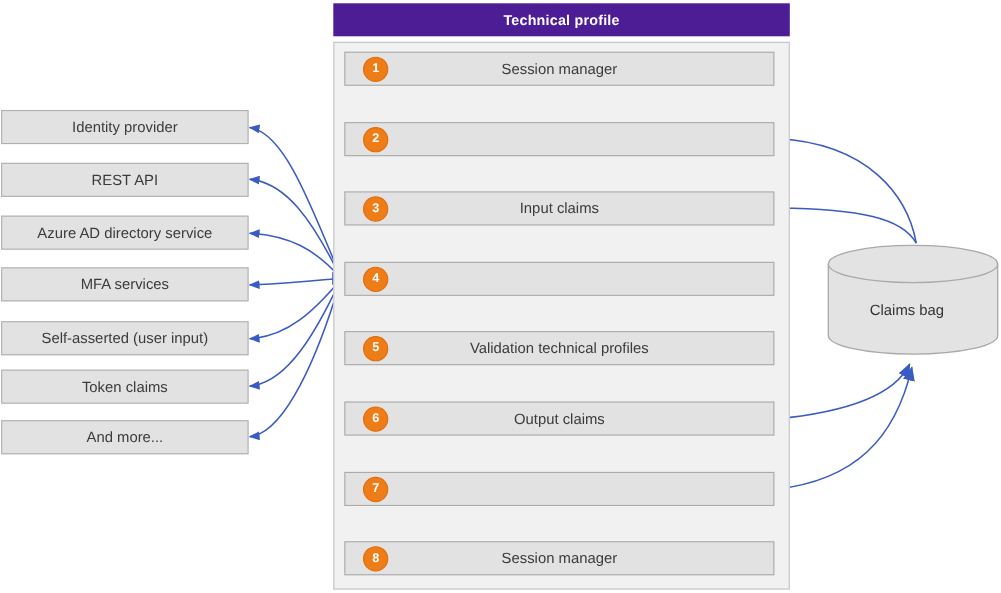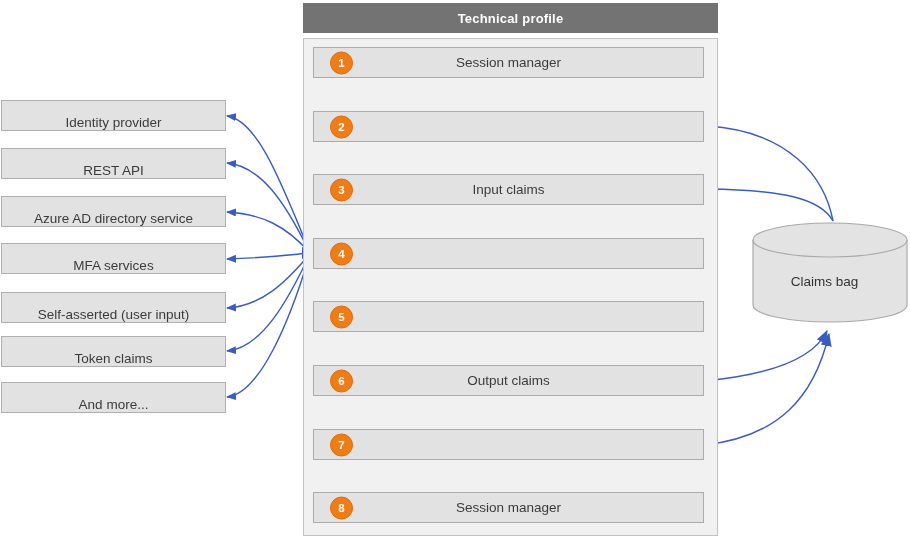--- a/index.html
+++ b/index.html
@@ -8,21 +8,21 @@
     background: #ffffff;
     font-family: "Liberation Sans", "DejaVu Sans", sans-serif;
     overflow: hidden;
     position: relative;
   }
   .abs { position: absolute; box-sizing: border-box; }
 
   
   .tp-header {
     left: 303px; top: 3px; width: 415px; height: 30px;
-    background: #737373;
+    background: #4c1d95;
     color: #ffffff;
     font-size: 13px; font-weight: bold;
     display: flex; align-items: center; justify-content: center;
     letter-spacing: 0.2px;
   }
   .tp-panel {
     left: 303px; top: 38px; width: 415px; height: 498px;
     background: #f1f1f1;
     border: 1px solid #c3c3c3;
   }
@@ -44,21 +44,21 @@
     border-radius: 50%;
     color: #ffffff; font-size: 11.5px; font-weight: bold;
     display: flex; align-items: center; justify-content: center;
   }
 
   
   .src {
     left: 1px; width: 225px; height: 31px;
     background: #e2e2e2;
     border: 1px solid #b0b0b0;
-    display: flex; align-items: flex-end; justify-content: center;
+    display: flex; align-items: center; justify-content: center;
     font-size: 13.5px; color: #3b3b3b;
   }
 
   
   .bag-label {
     left: 753px; top: 268px; width: 143px; height: 26px;
     display: flex; align-items: center; justify-content: center;
     font-size: 13.5px; color: #333333;
   }
 
@@ -135,20 +135,21 @@
 </div>
 <div class="abs step" style="top:174px">
   <span class="badge">3</span>
   <span>Input claims</span>
 </div>
 <div class="abs step" style="top:238px">
   <span class="badge">4</span>
 </div>
 <div class="abs step" style="top:301px">
   <span class="badge">5</span>
+  <span>Validation technical profiles</span>
 </div>
 <div class="abs step" style="top:365px">
   <span class="badge">6</span>
   <span>Output claims</span>
 </div>
 <div class="abs step" style="top:429px">
   <span class="badge">7</span>
 </div>
 <div class="abs step" style="top:492px">
   <span class="badge">8</span>

